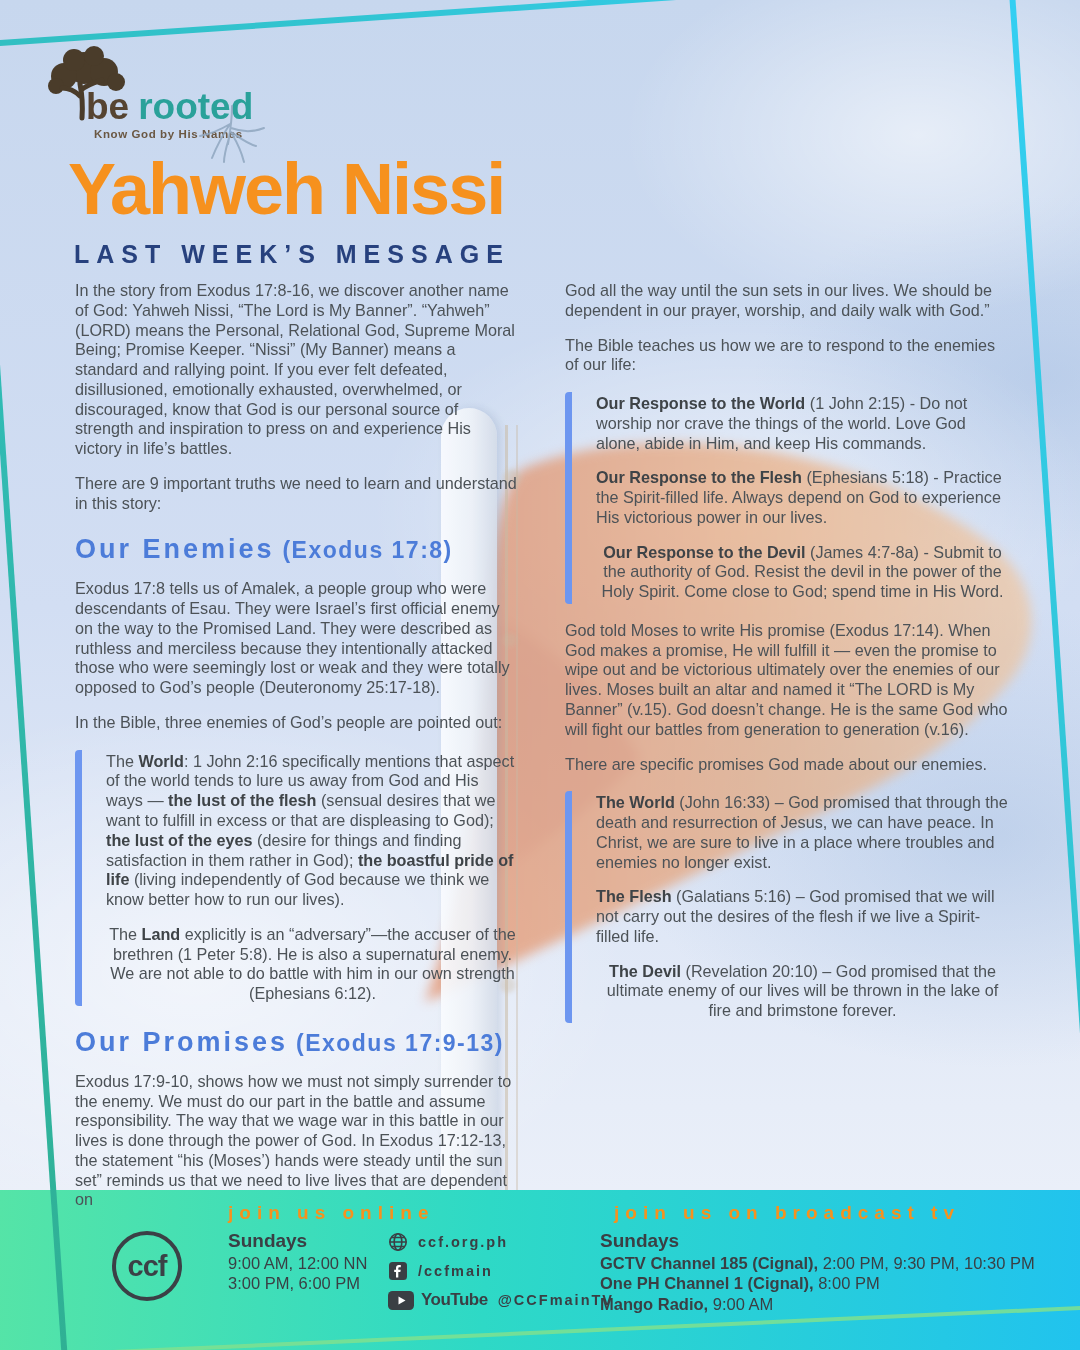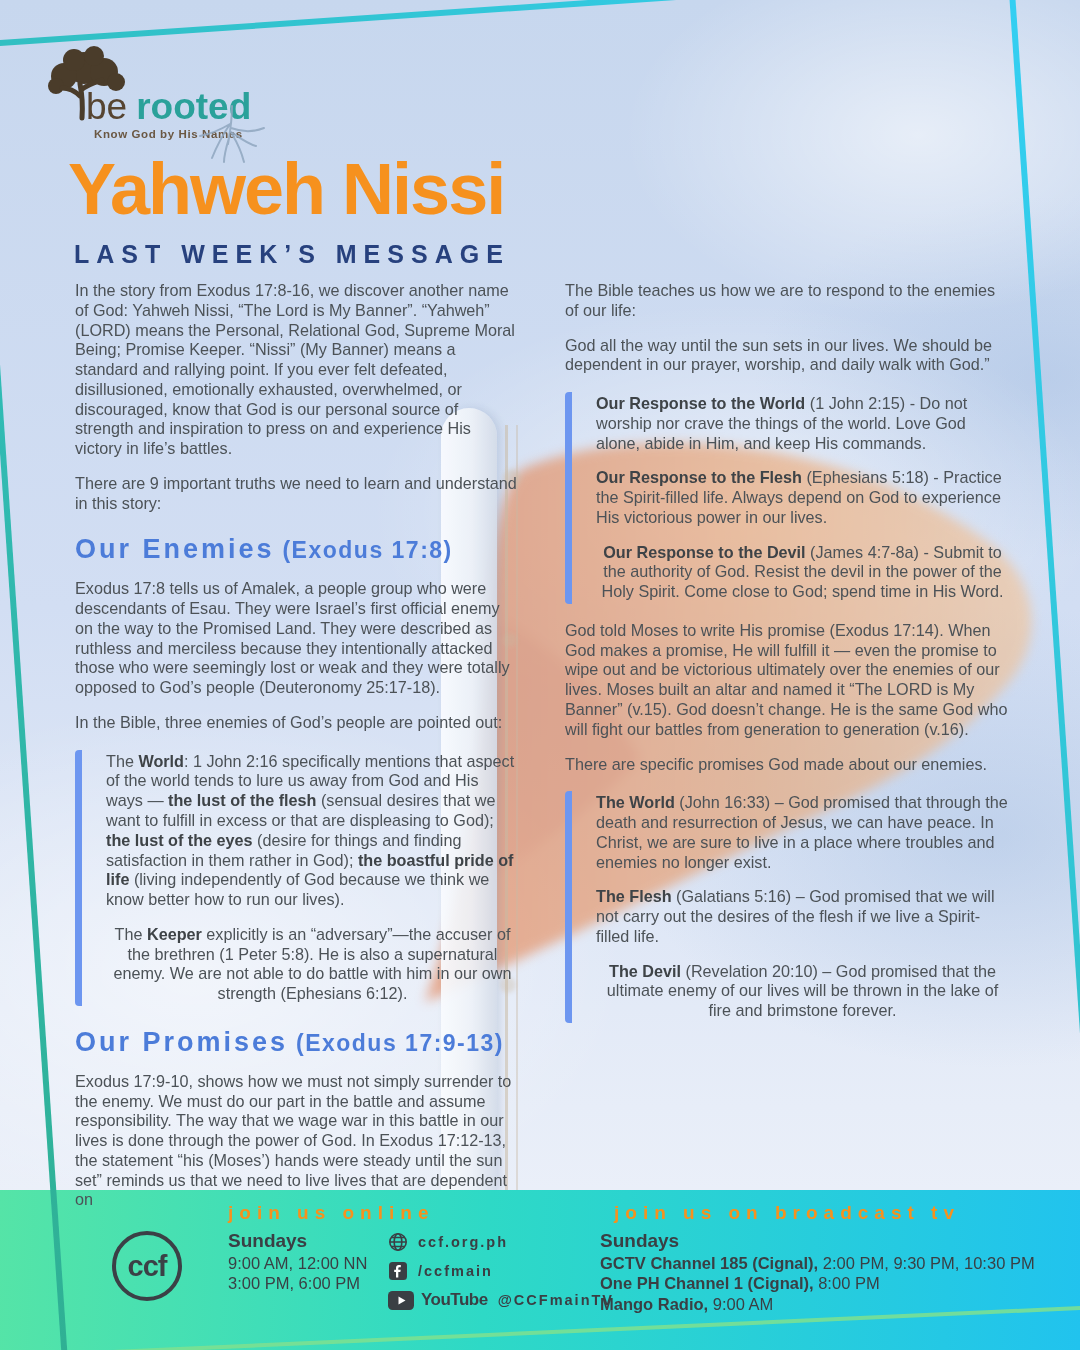--- a/index.html
+++ b/index.html
@@ -22,21 +22,21 @@
   .photo{position:absolute;left:0;top:0;width:1080px;height:1350px;z-index:1;}
   .pole{position:absolute;left:441px;top:408px;width:56px;height:784px;border-radius:28px 28px 0 0;
     background:linear-gradient(to right,#fafcff 0%,#eef2f8 55%,#d4dce9 100%);opacity:.92;
     box-shadow:4px 0 8px rgba(120,140,170,.25);}
   .rope{position:absolute;top:425px;width:3px;height:766px;background:#c9b9a4;opacity:.55;}
   .flag-svg{position:absolute;left:0;top:0;filter:blur(6px);opacity:.55;}
   .flag-svg2{position:absolute;left:0;top:0;filter:blur(2px);opacity:.5;}
   
   .logo{position:absolute;left:36px;top:46px;z-index:4;}
   .logo-row{position:absolute;left:50px;top:40px;white-space:nowrap;}
-  .logo-be{font-size:37px;font-weight:400;color:#564431;letter-spacing:0;}
+  .logo-be{font-size:37px;font-weight:700;color:#564431;letter-spacing:0;}
   .logo-rooted{font-size:37px;font-weight:800;color:#2aa19a;margin-left:9px;}
   .logo-tag{position:absolute;left:58px;top:82px;font-size:11.5px;font-weight:600;color:#6a5742;letter-spacing:.6px;white-space:nowrap;text-align:center;}
   .tree-svg{position:absolute;left:0;top:0;}
   .roots-svg{position:absolute;left:156px;top:58px;opacity:.85;}
   .title{position:absolute;left:68px;top:148px;z-index:4;font-size:72px;font-weight:700;letter-spacing:-2px;color:#f6911e;white-space:nowrap;}
   .subtitle{position:absolute;left:74px;top:240px;z-index:4;font-size:25px;font-weight:700;letter-spacing:7px;color:#27417e;white-space:nowrap;}
   
   .col{position:absolute;top:281px;width:444px;z-index:4;color:#4c5257;font-size:16.2px;line-height:1.22;}
   .col-left{left:75px;}
   .col-right{left:565px;}
@@ -123,28 +123,28 @@
   <div class="subtitle">LAST WEEK’S MESSAGE</div>
 
   <div class="col col-left" id="col-left">
       <p>In the story from Exodus 17:8-16, we discover another name of God: Yahweh Nissi, “The Lord is My Banner”. “Yahweh” (LORD) means the Personal, Relational God, Supreme Moral Being; Promise Keeper. “Nissi” (My Banner) means a standard and rallying point. If you ever felt defeated, disillusioned, emotionally exhausted, overwhelmed, or discouraged, know that God is our personal source of strength and inspiration to press on and experience His victory in life’s battles.</p>
       <p>There are 9 important truths we need to learn and understand in this story:</p>
       <h2><span class="h-main">Our Enemies</span><span class="h-ref"> (Exodus 17:8)</span></h2>
       <p>Exodus 17:8 tells us of Amalek, a people group who were descendants of Esau. They were Israel’s first official enemy on the way to the Promised Land. They were described as ruthless and merciless because they intentionally attacked those who were seemingly lost or weak and they were totally opposed to God’s people (Deuteronomy 25:17-18).</p>
       <p>In the Bible, three enemies of God’s people are pointed out:</p>
       <div class="quote">
         <p>The <strong>World</strong>: 1 John 2:16 specifically mentions that aspect of the world tends to lure us away from God and His ways — <strong>the lust of the flesh</strong> (sensual desires that we want to fulfill in excess or that are displeasing to God); <strong>the lust of the eyes</strong> (desire for things and finding satisfaction in them rather in God); <strong>the boastful pride of life</strong> (living independently of God because we think we know better how to run our lives).</p>
-        <p>The <strong>Keeper</strong> explicitly is an “adversary”—the accuser of the brethren (1 Peter 5:8). He is also a supernatural enemy. We are not able to do battle with him in our own strength (Ephesians 6:12).</p>
+        <p>The <strong>Land</strong> explicitly is an “adversary”—the accuser of the brethren (1 Peter 5:8). He is also a supernatural enemy. We are not able to do battle with him in our own strength (Ephesians 6:12).</p>
       </div>
       <h2><span class="h-main">Our Promises</span><span class="h-ref"> (Exodus 17:9-13)</span></h2>
       <p>Exodus 17:9-10, shows how we must not simply surrender to the enemy. We must do our part in the battle and assume responsibility. The way that we wage war in this battle in our lives is done through the power of God. In Exodus 17:12-13, the statement “his (Moses’) hands were steady until the sun set” reminds us that we need to live lives that are dependent on</p>
     </div>
   <div class="col col-right" id="col-right">
+      <p>God all the way until the sun sets in our lives. We should be dependent in our prayer, worship, and daily walk with God.”</p>
       <p>The Bible teaches us how we are to respond to the enemies of our life:</p>
-      <p>God all the way until the sun sets in our lives. We should be dependent in our prayer, worship, and daily walk with God.”</p>
       <div class="quote">
         <p><strong>Our Response to the World</strong> (1 John 2:15) - Do not worship nor crave the things of the world. Love God alone, abide in Him, and keep His commands.</p>
         <p><strong>Our Response to the Flesh</strong> (Ephesians 5:18) - Practice the Spirit-filled life. Always depend on God to experience His victorious power in our lives.</p>
         <p><strong>Our Response to the Devil</strong> (James 4:7-8a) - Submit to the authority of God. Resist the devil in the power of the Holy Spirit. Come close to God; spend time in His Word.</p>
       </div>
       <p>God told Moses to write His promise (Exodus 17:14). When God makes a promise, He will fulfill it — even the promise to wipe out and be victorious ultimately over the enemies of our lives. Moses built an altar and named it “The LORD is My Banner” (v.15). God doesn’t change. He is the same God who will fight our battles from generation to generation (v.16).</p>
       <p>There are specific promises God made about our enemies.</p>
       <div class="quote">
         <p><strong>The World</strong> (John 16:33) – God promised that through the death and resurrection of Jesus, we can have peace. In Christ, we are sure to live in a place where troubles and enemies no longer exist.</p>
         <p><strong>The Flesh</strong> (Galatians 5:16) – God promised that we will not carry out the desires of the flesh if we live a Spirit-filled life.</p>

